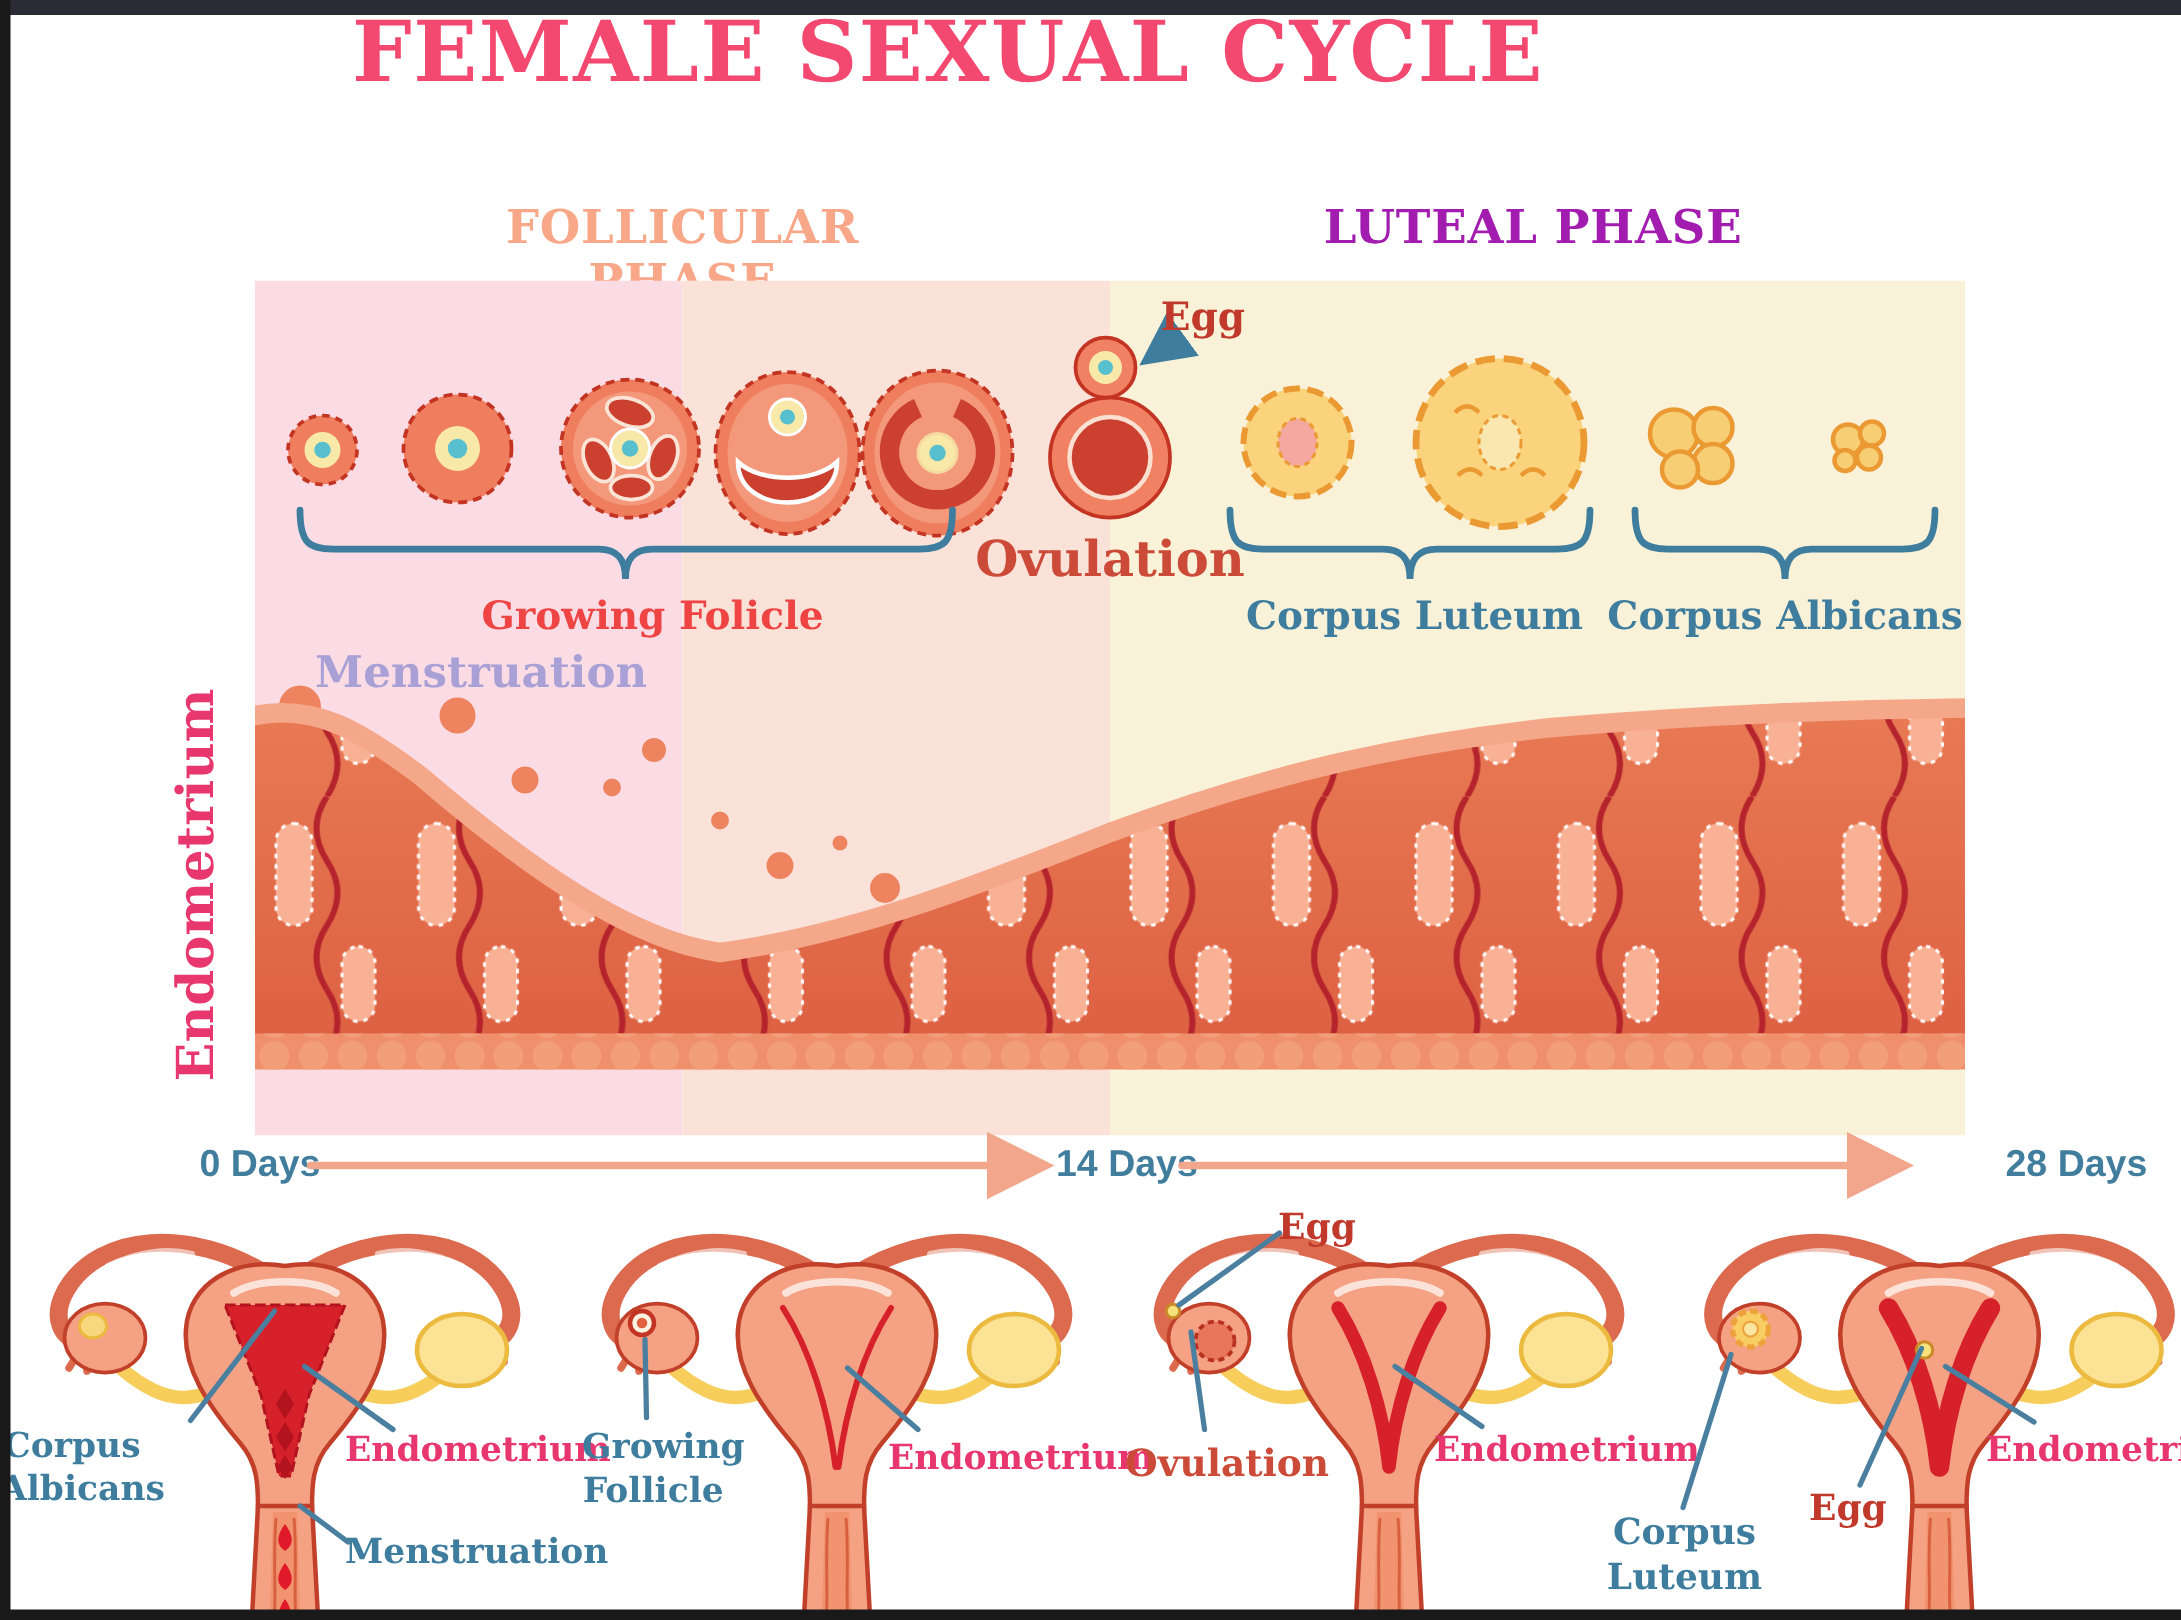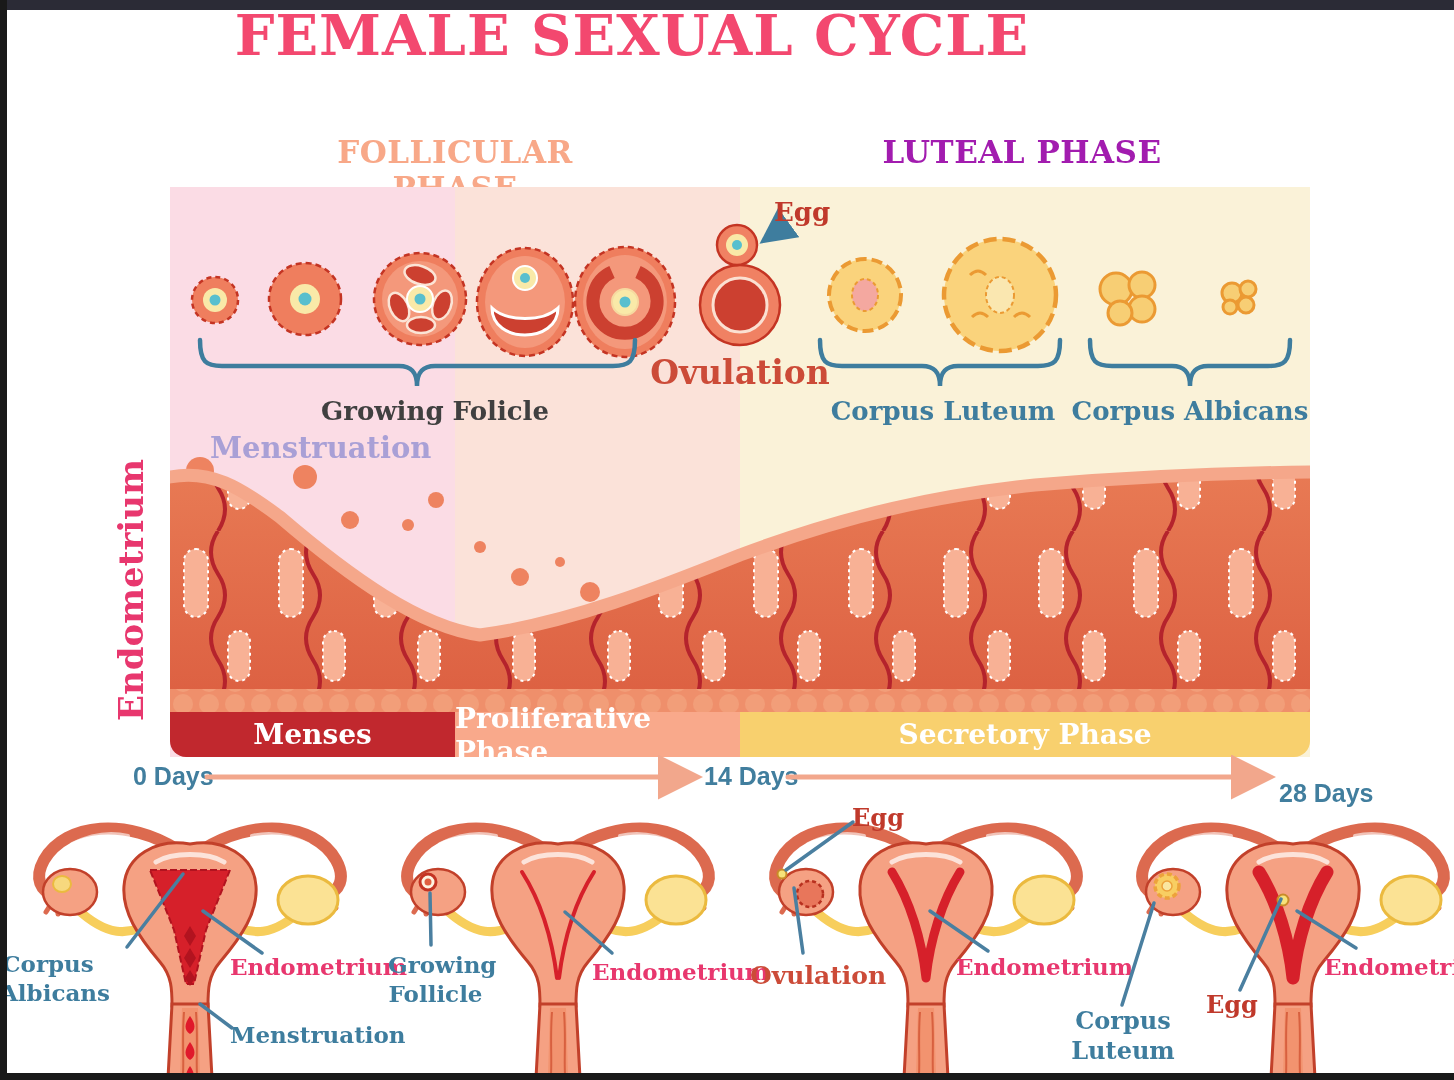--- a/index.html
+++ b/index.html
@@ -18,37 +18,37 @@
   .phase-follicular{left:285px;color:#F8A888;}
   .phase-luteal{left:852px;color:#a21caf;}
 
   .diagram{position:absolute;left:170px;top:187px;width:1140px;height:570px;}
   .diagram svg.main{position:absolute;left:0;top:0;}
 
   .dlabel{position:absolute;text-align:center;font-weight:bold;}
   .lbl-egg-main{left:592px;top:10px;width:80px;font-size:26px;color:#C0392B;}
   .lbl-ovulation{left:460px;top:166px;width:220px;font-size:33px;color:#CC4B38;}
   .lbl-menstruation{left:40px;top:244px;width:200px;font-size:29px;color:#A9A0D6;}
-  .lbl-growing{left:115px;top:209px;width:300px;font-size:26px;color:#404040;}
+  .lbl-growing{left:115px;top:209px;width:300px;font-size:26px;color:#ef4444;}
   .lbl-cluteum{left:648px;top:209px;width:250px;font-size:26px;color:#3E7D9E;}
   .lbl-calbicans{left:895px;top:209px;width:250px;font-size:26px;color:#3E7D9E;}
 
   .bars{position:absolute;left:0;top:525px;width:1140px;height:45px;display:flex;}
   .bar{height:45px;display:flex;align-items:center;justify-content:center;
        color:#fff;font-size:28px;font-weight:bold;}
   .bar-menses{width:285px;background:#C1282E;border-bottom-left-radius:16px;}
   .bar-prolif{width:285px;background:#F9A98B;}
   .bar-secret{width:570px;background:#F8D06E;border-bottom-right-radius:16px;}
 
   .endo-axis{position:absolute;left:-19px;top:570px;width:300px;height:40px;text-align:center;
       font-size:34px;font-weight:bold;color:#E8376E;transform:rotate(-90deg);}
 
   .day{position:absolute;top:762px;font-family:"Liberation Sans",sans-serif;
        font-size:25px;font-weight:bold;color:#417E9E;}
-  .day-0{left:133px;} .day-14{left:704px;} .day-28{left:1279px;margin-top:17px;}
+  .day-0{left:133px;} .day-14{left:704px;} .day-28{left:1337px;}
 
   .ulabel{position:absolute;font-weight:bold;text-align:center;line-height:1.25;}
   .blue{color:#3E7D9E;} .pink{color:#E8376E;} .darkred{color:#C0392B;}
   .u1-ca{left:0px;top:950px;width:96px;font-size:23px;}
   .u1-endo{left:230px;top:953px;width:140px;font-size:23px;}
   .u1-mens{left:230px;top:1021px;width:150px;font-size:23px;}
   .u2-gf{left:388px;top:951px;width:95px;font-size:23px;}
   .u2-endo{left:592px;top:958px;width:140px;font-size:23px;}
   .u3-egg{left:848px;top:803px;width:60px;font-size:24px;}
   .u3-ov{left:750px;top:960px;width:115px;font-size:25px;color:#CC4B38;}
@@ -200,25 +200,20 @@
     </g>
   </svg>
 
   <div class="dlabel lbl-egg-main">Egg</div>
   <div class="dlabel lbl-ovulation">Ovulation</div>
   <div class="dlabel lbl-menstruation">Menstruation</div>
   <div class="dlabel lbl-growing">Growing Folicle</div>
   <div class="dlabel lbl-cluteum">Corpus Luteum</div>
   <div class="dlabel lbl-calbicans">Corpus Albicans</div>
 
-  <div class="bars">
-    <div class="bar bar-menses">Menses</div>
-    <div class="bar bar-prolif">Proliferative Phase</div>
-    <div class="bar bar-secret">Secretory Phase</div>
-  </div>
 </div>
 
 <div class="endo-axis">Endometrium</div>
 
 <div class="day day-0">0 Days</div>
 <div class="day day-14">14 Days</div>
 <div class="day day-28">28 Days</div>
 
 <svg width="0" height="0" style="position:absolute">
   <symbol id="uterus" viewBox="0 0 360 272">

